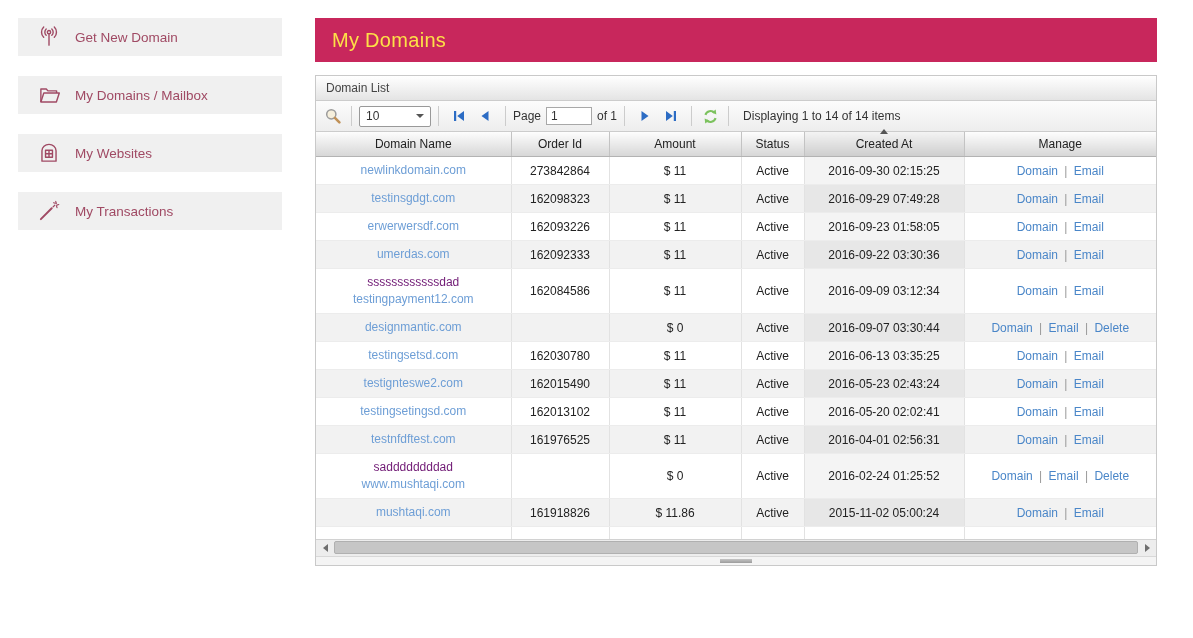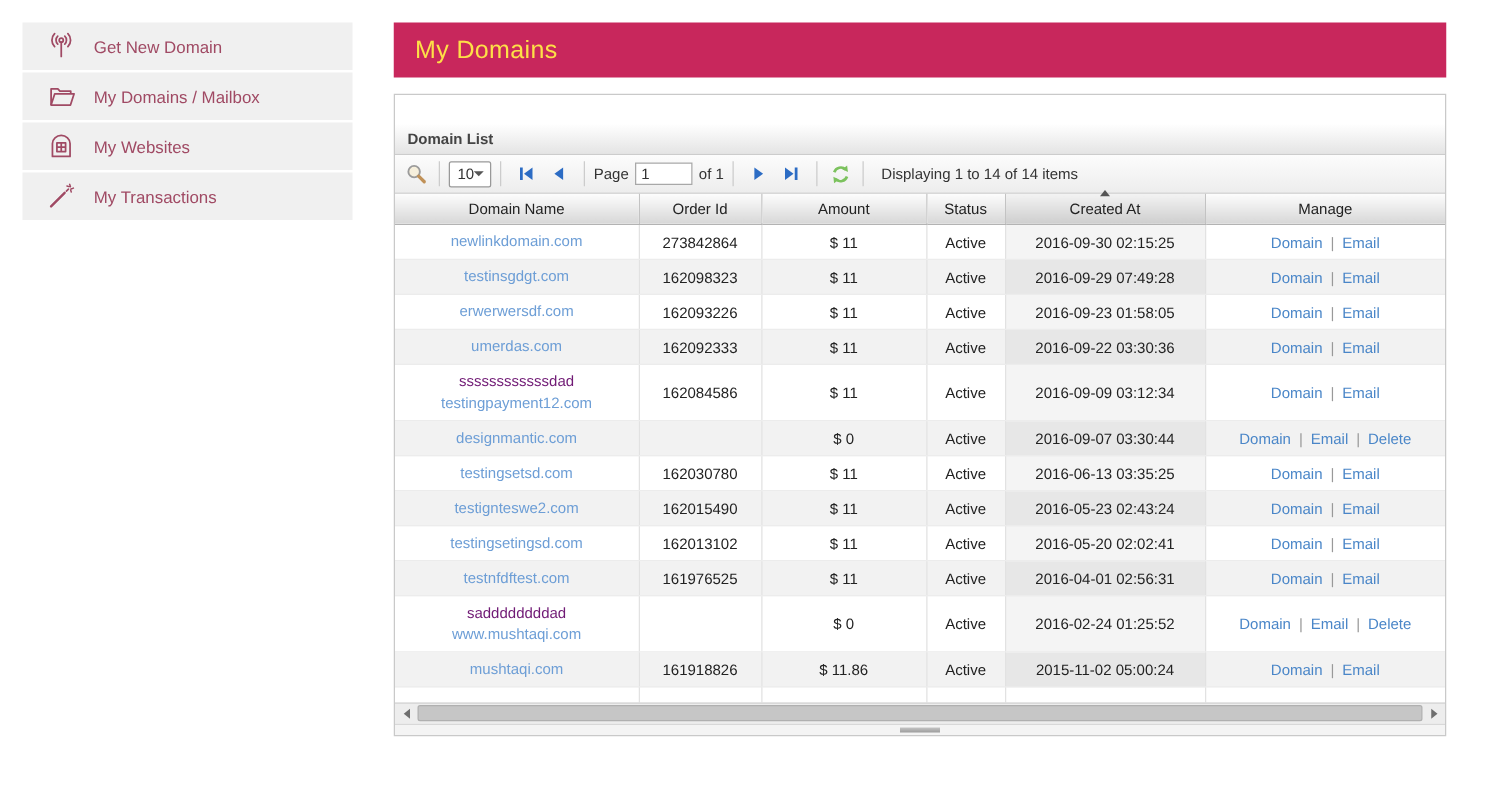--- a/index.html
+++ b/index.html
@@ -7,39 +7,39 @@
     --side-text:#a04a64;
     --domain-link:#6d9ed6;
     --manage-link:#4a86c8;
     --pager-blue:#2c6cc4;
   }
   *{box-sizing:border-box;}
   body{margin:0;width:1193px;height:638px;background:#fff;position:relative;overflow:hidden;
        font-family:"Liberation Sans","DejaVu Sans",sans-serif;}
   
   .sidebar{position:absolute;left:18px;top:18px;width:264px;}
-  .side-item{height:38px;background:#f0f0f0;margin-bottom:2px;display:flex;align-items:center;
+  .side-item{height:38px;background:#f0f0f0;margin-bottom:20px;display:flex;align-items:center;
              padding-left:18px;gap:13px;color:var(--side-text);cursor:pointer;}
   .side-icon{width:26px;height:26px;flex:0 0 26px;}
   .side-icon svg{display:block;width:100%;height:100%;}
   .side-label{font-size:13.5px;}
   
   .main{position:absolute;left:315px;top:18px;width:842px;}
   .page-header{height:44px;background:var(--brand);color:#fde047;display:flex;align-items:center;
                padding-left:17px;font-size:20px;font-weight:500;letter-spacing:.3px;margin-bottom:13px;}
   .panel{border:1px solid #c9c9c9;background:#fff;}
   .panel-title{background:linear-gradient(#ffffff,#e4e4e4);border-bottom:1px solid #ccc;
-               padding:5px 10px;font-size:12px;font-weight:bold;color:#444;margin-top:23px;}
+               padding:5px 10px;font-size:12px;font-weight:normal;color:#444;}
   
   .toolbar{height:31px;background:linear-gradient(#fcfcfc,#ededed);border-bottom:1px solid #ccc;
            display:flex;align-items:center;padding:0 6px;font-size:12px;color:#333;}
   .tb-btn{width:22px;height:22px;display:flex;align-items:center;justify-content:center;cursor:pointer;}
   .tb-btn svg{display:block;}
   .tsep{width:1px;height:20px;background:#ccc;margin:0 7px;flex:0 0 1px;}
-  .pagesize{width:34px;height:21px;background:#fff;border:1px solid #999;border-radius:2px;
+  .pagesize{width:72px;height:21px;background:#fff;border:1px solid #999;border-radius:2px;
             display:flex;align-items:center;justify-content:space-between;padding:0 6px;cursor:pointer;}
   .caret{width:0;height:0;border-left:4px solid transparent;border-right:4px solid transparent;border-top:4px solid #555;}
   .pager-btn{margin:0 2px;}
   .page-input{width:46px;height:18px;border:1px solid #a8a8a8;font-size:12px;padding:0 4px;margin:0 5px;
               font-family:inherit;color:#333;}
   .status-text{margin-left:7px;}
   
   table{border-collapse:collapse;table-layout:fixed;width:840px;font-size:12px;}
   th{background:linear-gradient(#fdfdfd,#d7d7d7);border-right:1px solid #c3c3c3;border-bottom:1px solid #b3b3b3;
      padding:5px 2px;font-weight:normal;color:#222;position:relative;cursor:pointer;overflow:visible;}

